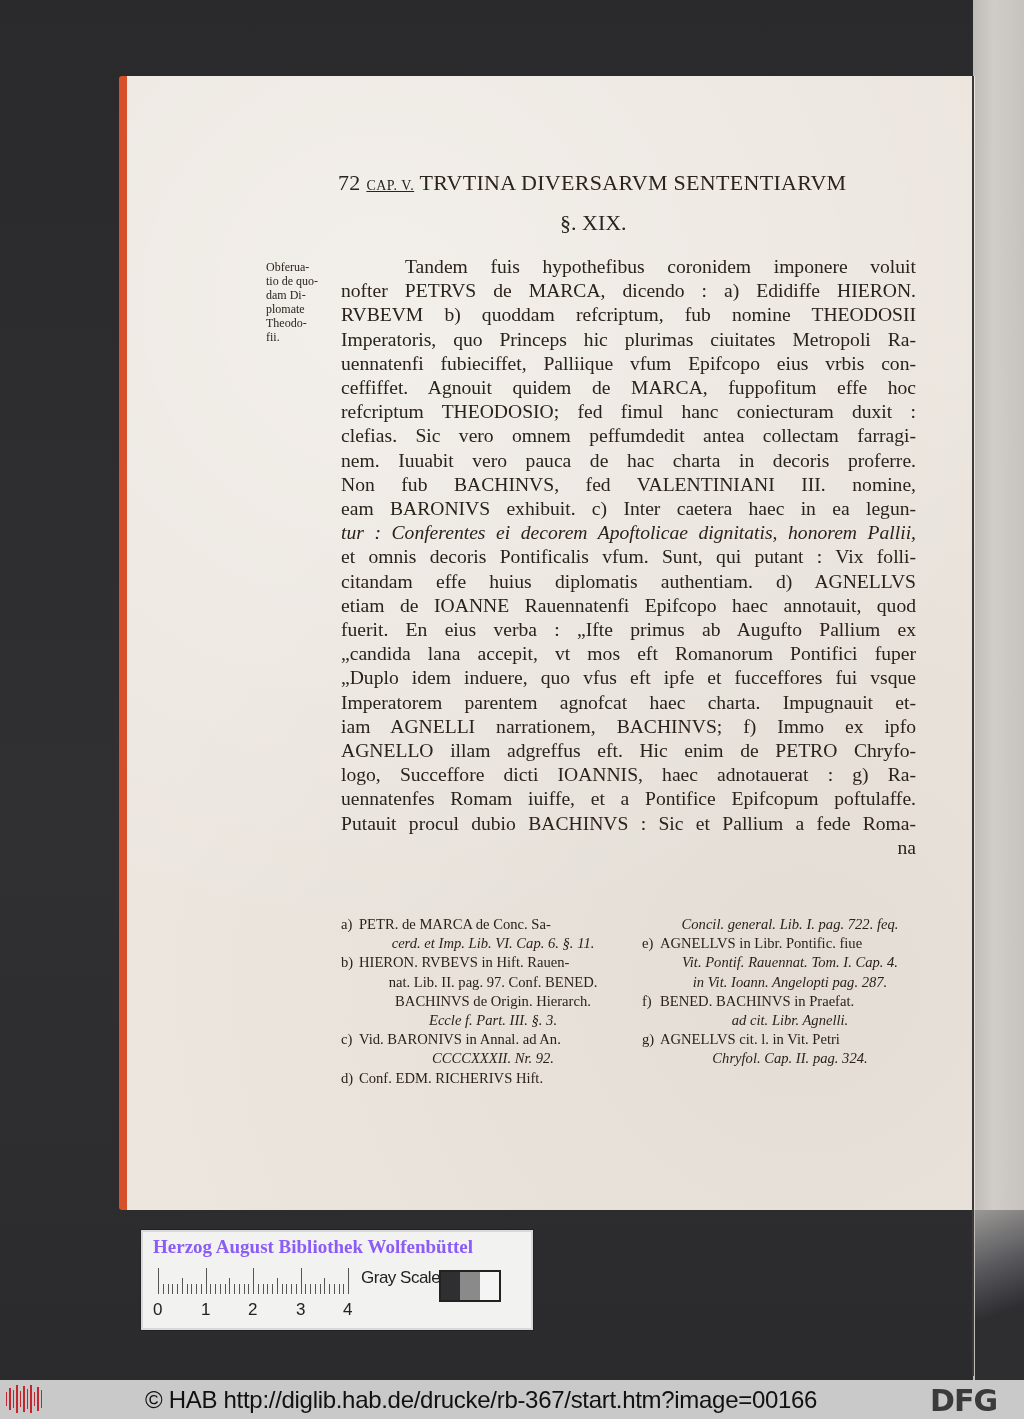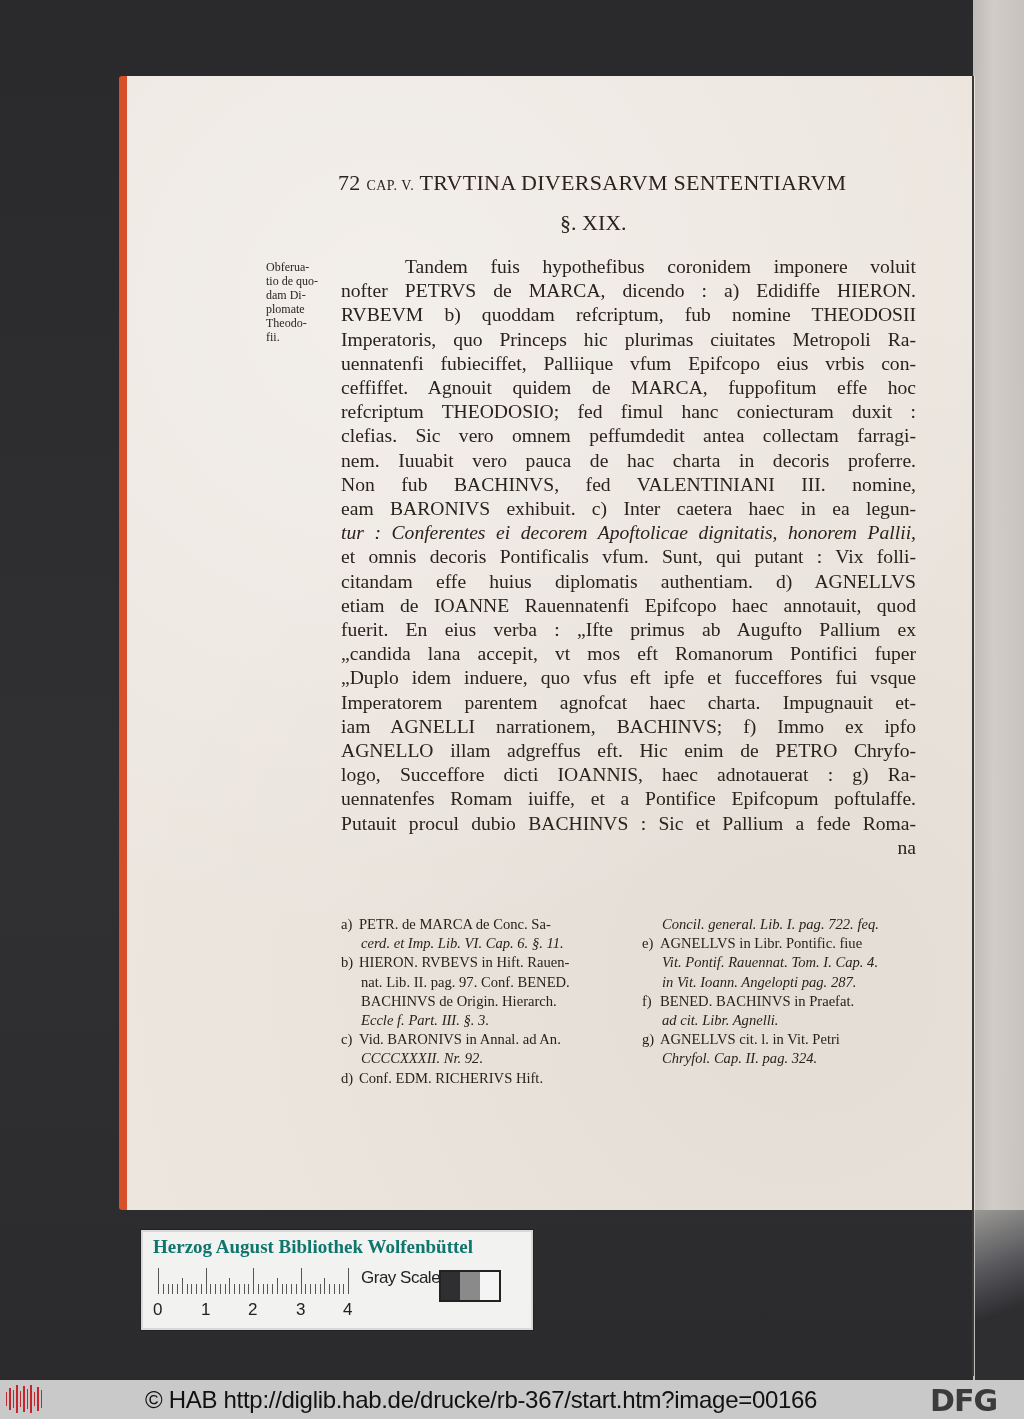--- a/index.html
+++ b/index.html
@@ -7,37 +7,37 @@
   .bg-top{position:absolute;left:0;top:0;width:1024px;height:1380px;background:linear-gradient(180deg,#2a2a2c 0%,#303033 60%,#2b2b2e 100%);}
   .page-edge{position:absolute;left:119px;top:76px;width:12px;height:1134px;background:#d6502a;border-radius:3px 0 0 3px;}
   .page{position:absolute;left:127px;top:76px;width:848px;height:1134px;background:#ece6df;
         background-image:radial-gradient(circle at 30% 20%,rgba(255,255,255,0.35),transparent 60%),radial-gradient(circle at 80% 80%,rgba(180,170,160,0.15),transparent 60%);}
   .holder{position:absolute;left:973px;top:0;width:51px;height:1380px;background:linear-gradient(90deg,#cfcac5,#e3ded9 40%,#d8d3ce);opacity:0.9;}
   .holder-line{position:absolute;left:972px;top:76px;width:2px;height:1300px;background:#3a3a3c;}
   .holder-shadow{position:absolute;left:975px;top:1210px;width:49px;height:170px;background:linear-gradient(160deg,#9a9894 0%,#55555a 35%,#2e2e31 60%);}
 
   .running-head{position:absolute;left:338px;top:170px;width:576px;font-size:22px;color:#2c231c;letter-spacing:0.3px;white-space:nowrap;}
   .running-head .pno{font-size:22px;}
-  .running-head .cap{font-size:14px;letter-spacing:0.5px;}
+  .running-head .cap{font-size:14px;letter-spacing:0.5px;text-decoration:underline;}
   .section{position:absolute;left:560px;top:210px;font-size:22px;color:#2c231c;}
   .margin-note{position:absolute;left:266px;top:260px;width:64px;font-size:12px;line-height:14px;color:#2c231c;}
   .body-text{position:absolute;left:341px;top:255px;width:575px;font-size:19.6px;line-height:24.2px;color:#2a221b;text-align:justify;}
   .body-text .ln{display:block;white-space:nowrap;text-align:justify;text-align-last:justify;}
   .body-text .ln.first{padding-left:64px;}
   .catch{text-align-last:right !important;}
 
   .notes{position:absolute;top:915px;font-size:14.6px;line-height:19.2px;color:#2a221b;}
   .notes.left{left:341px;width:284px;}
   .notes.right{left:642px;width:276px;}
   .note{display:block;}
   .note .lbl{display:inline-block;width:18px;}
-  .note .cont{display:block;padding-left:20px;}
+  .note .cont{display:block;padding-left:20px;text-align:center;}
 
   .scale-card{position:absolute;left:141px;top:1230px;width:388px;height:96px;background:#f2f2f0;border:2px solid #d8d8d8;box-shadow:0 0 0 1px #222;}
-  .scale-title{position:absolute;left:10px;top:4px;font-family:"Liberation Serif",serif;font-weight:bold;font-size:19px;color:#0f766e;white-space:nowrap;}
+  .scale-title{position:absolute;left:10px;top:4px;font-family:"Liberation Serif",serif;font-weight:bold;font-size:19px;color:#8b5cf6;white-space:nowrap;}
   .ruler{position:absolute;left:15px;top:36px;width:190px;height:26px;}
   .tick{position:absolute;bottom:0;width:1px;background:#555;}
   .ruler-nums{position:absolute;left:8px;top:68px;width:220px;height:20px;font-family:"Liberation Sans",sans-serif;font-size:17px;color:#222;}
   .ruler-nums span{position:absolute;top:0;}
   .gray-label{position:absolute;left:218px;top:36px;font-family:"Liberation Sans",sans-serif;font-size:17px;color:#222;letter-spacing:-0.5px;}
   .gray-boxes{position:absolute;left:296px;top:38px;width:58px;height:28px;border:2px solid #222;display:flex;}
   .gray-boxes div{flex:1;}
 
   .footer{position:absolute;left:0;top:1380px;width:1024px;height:39px;background:#c9c9c9;}
   .footer-logo{position:absolute;left:6px;top:4px;width:36px;height:30px;display:flex;gap:2px;align-items:center;}

